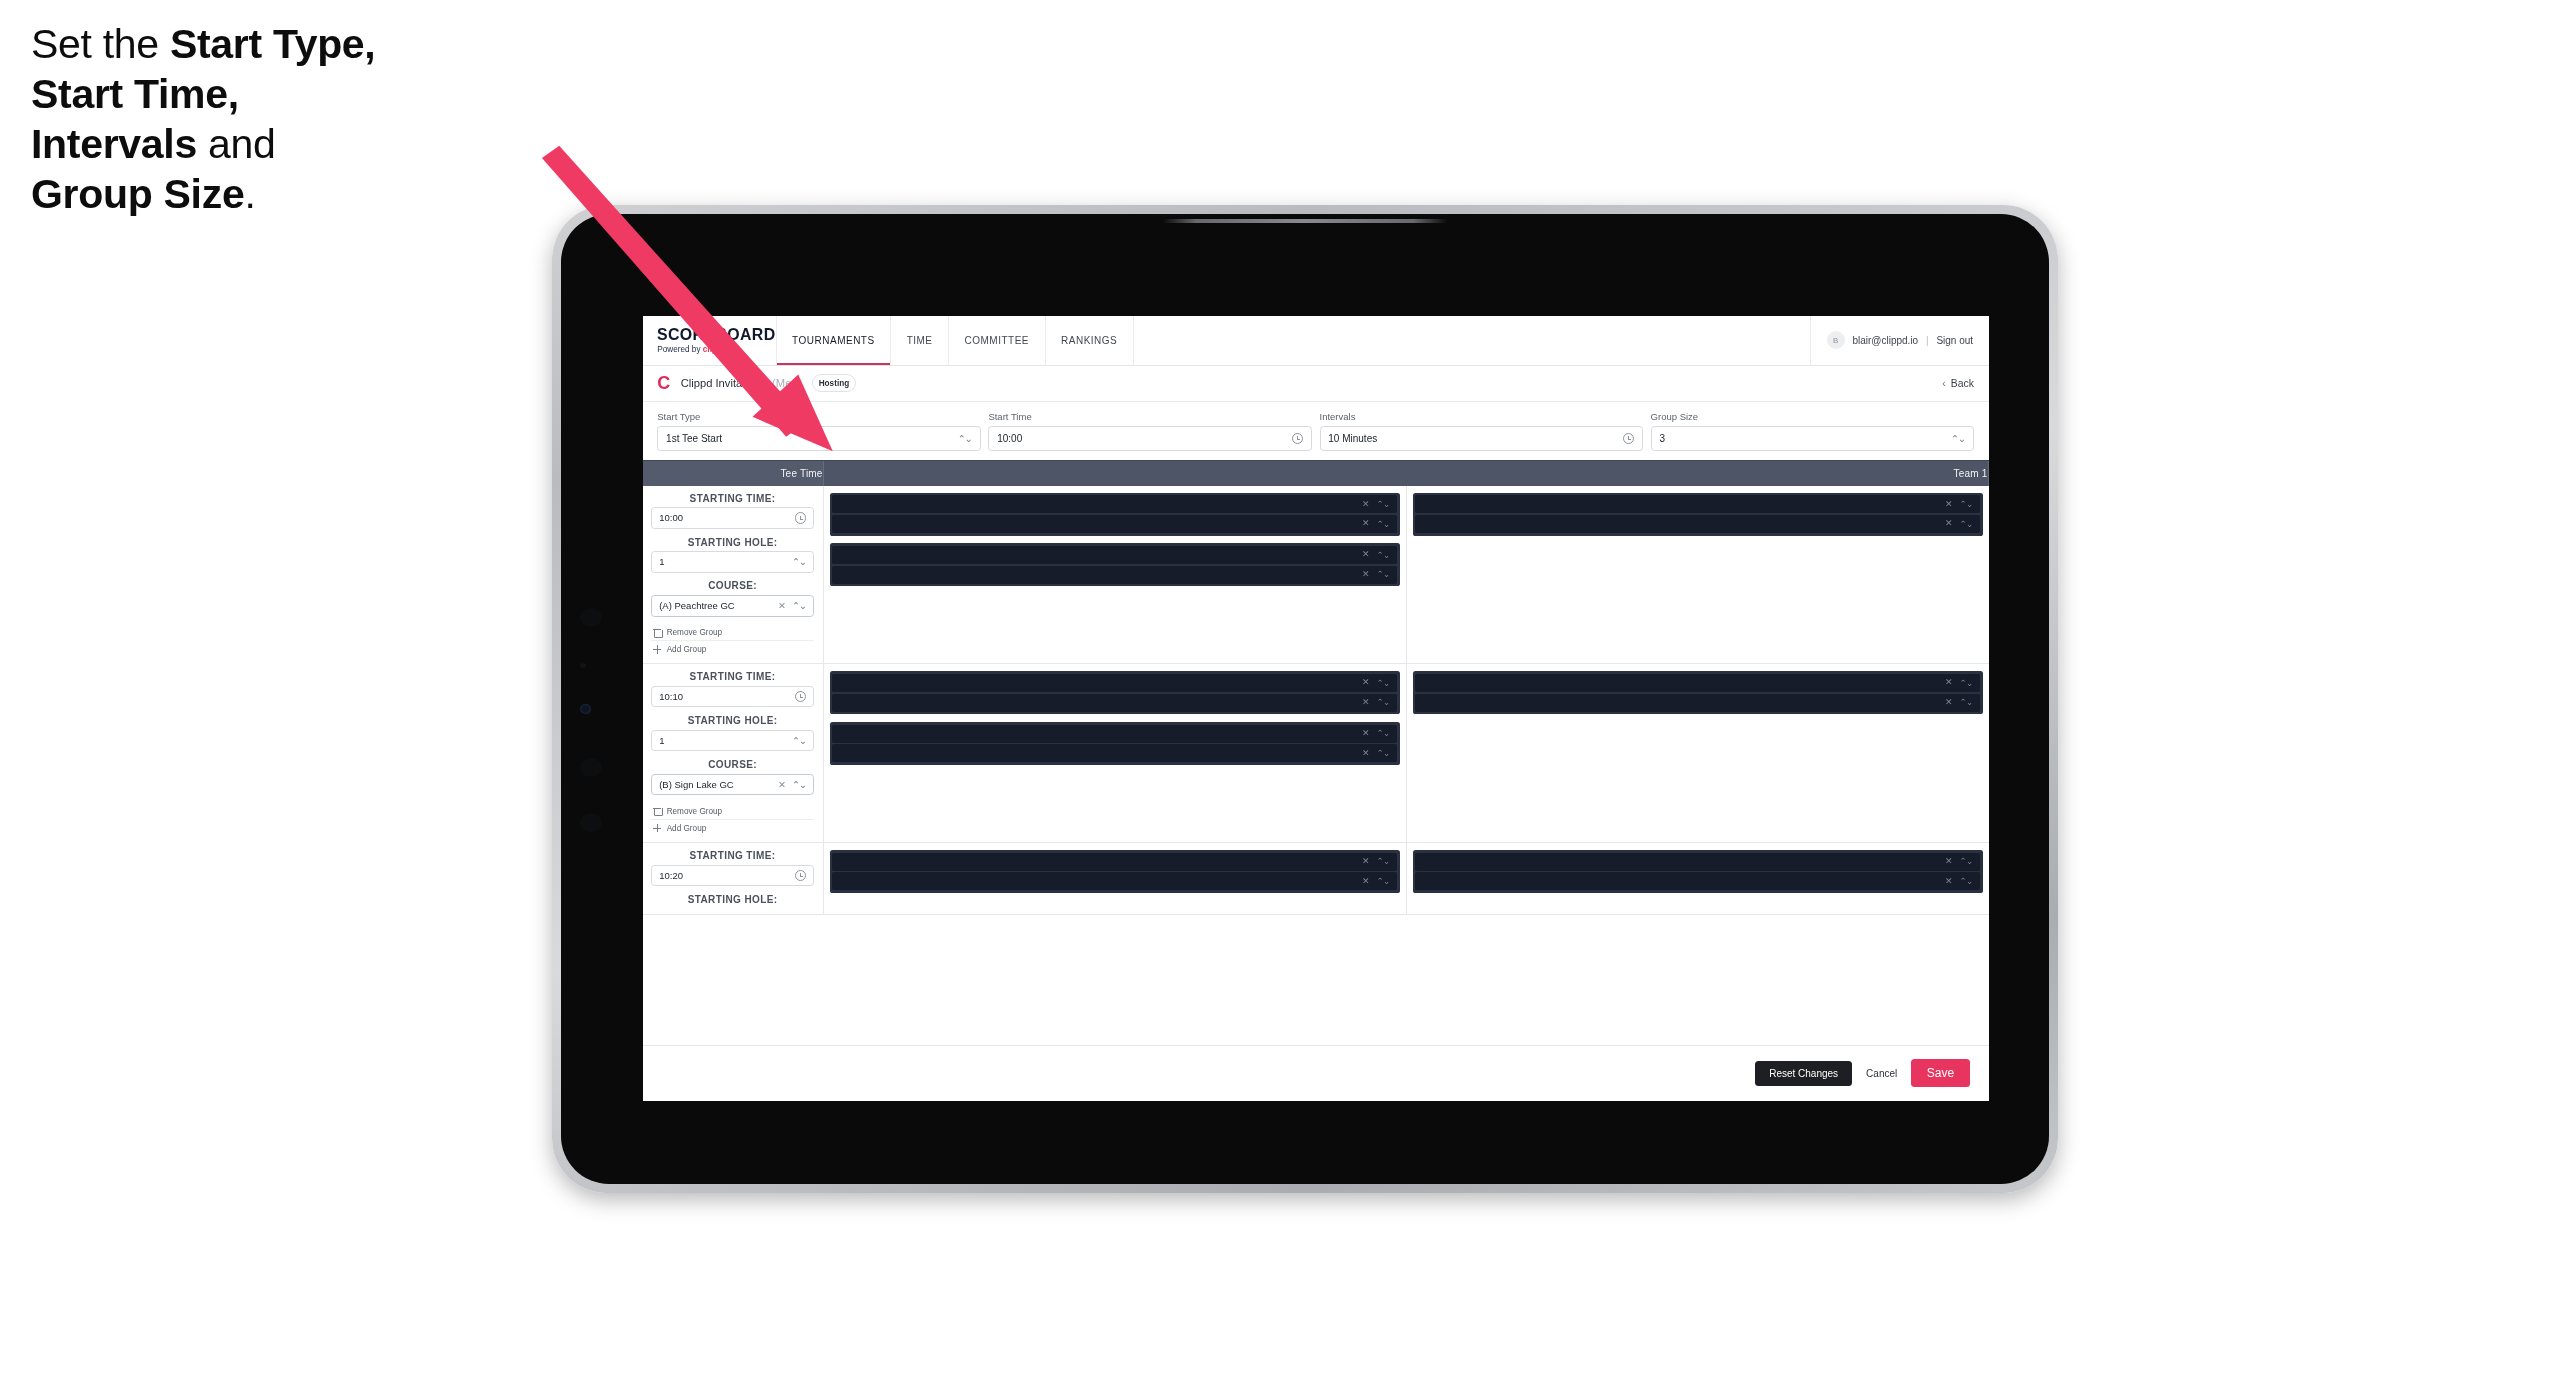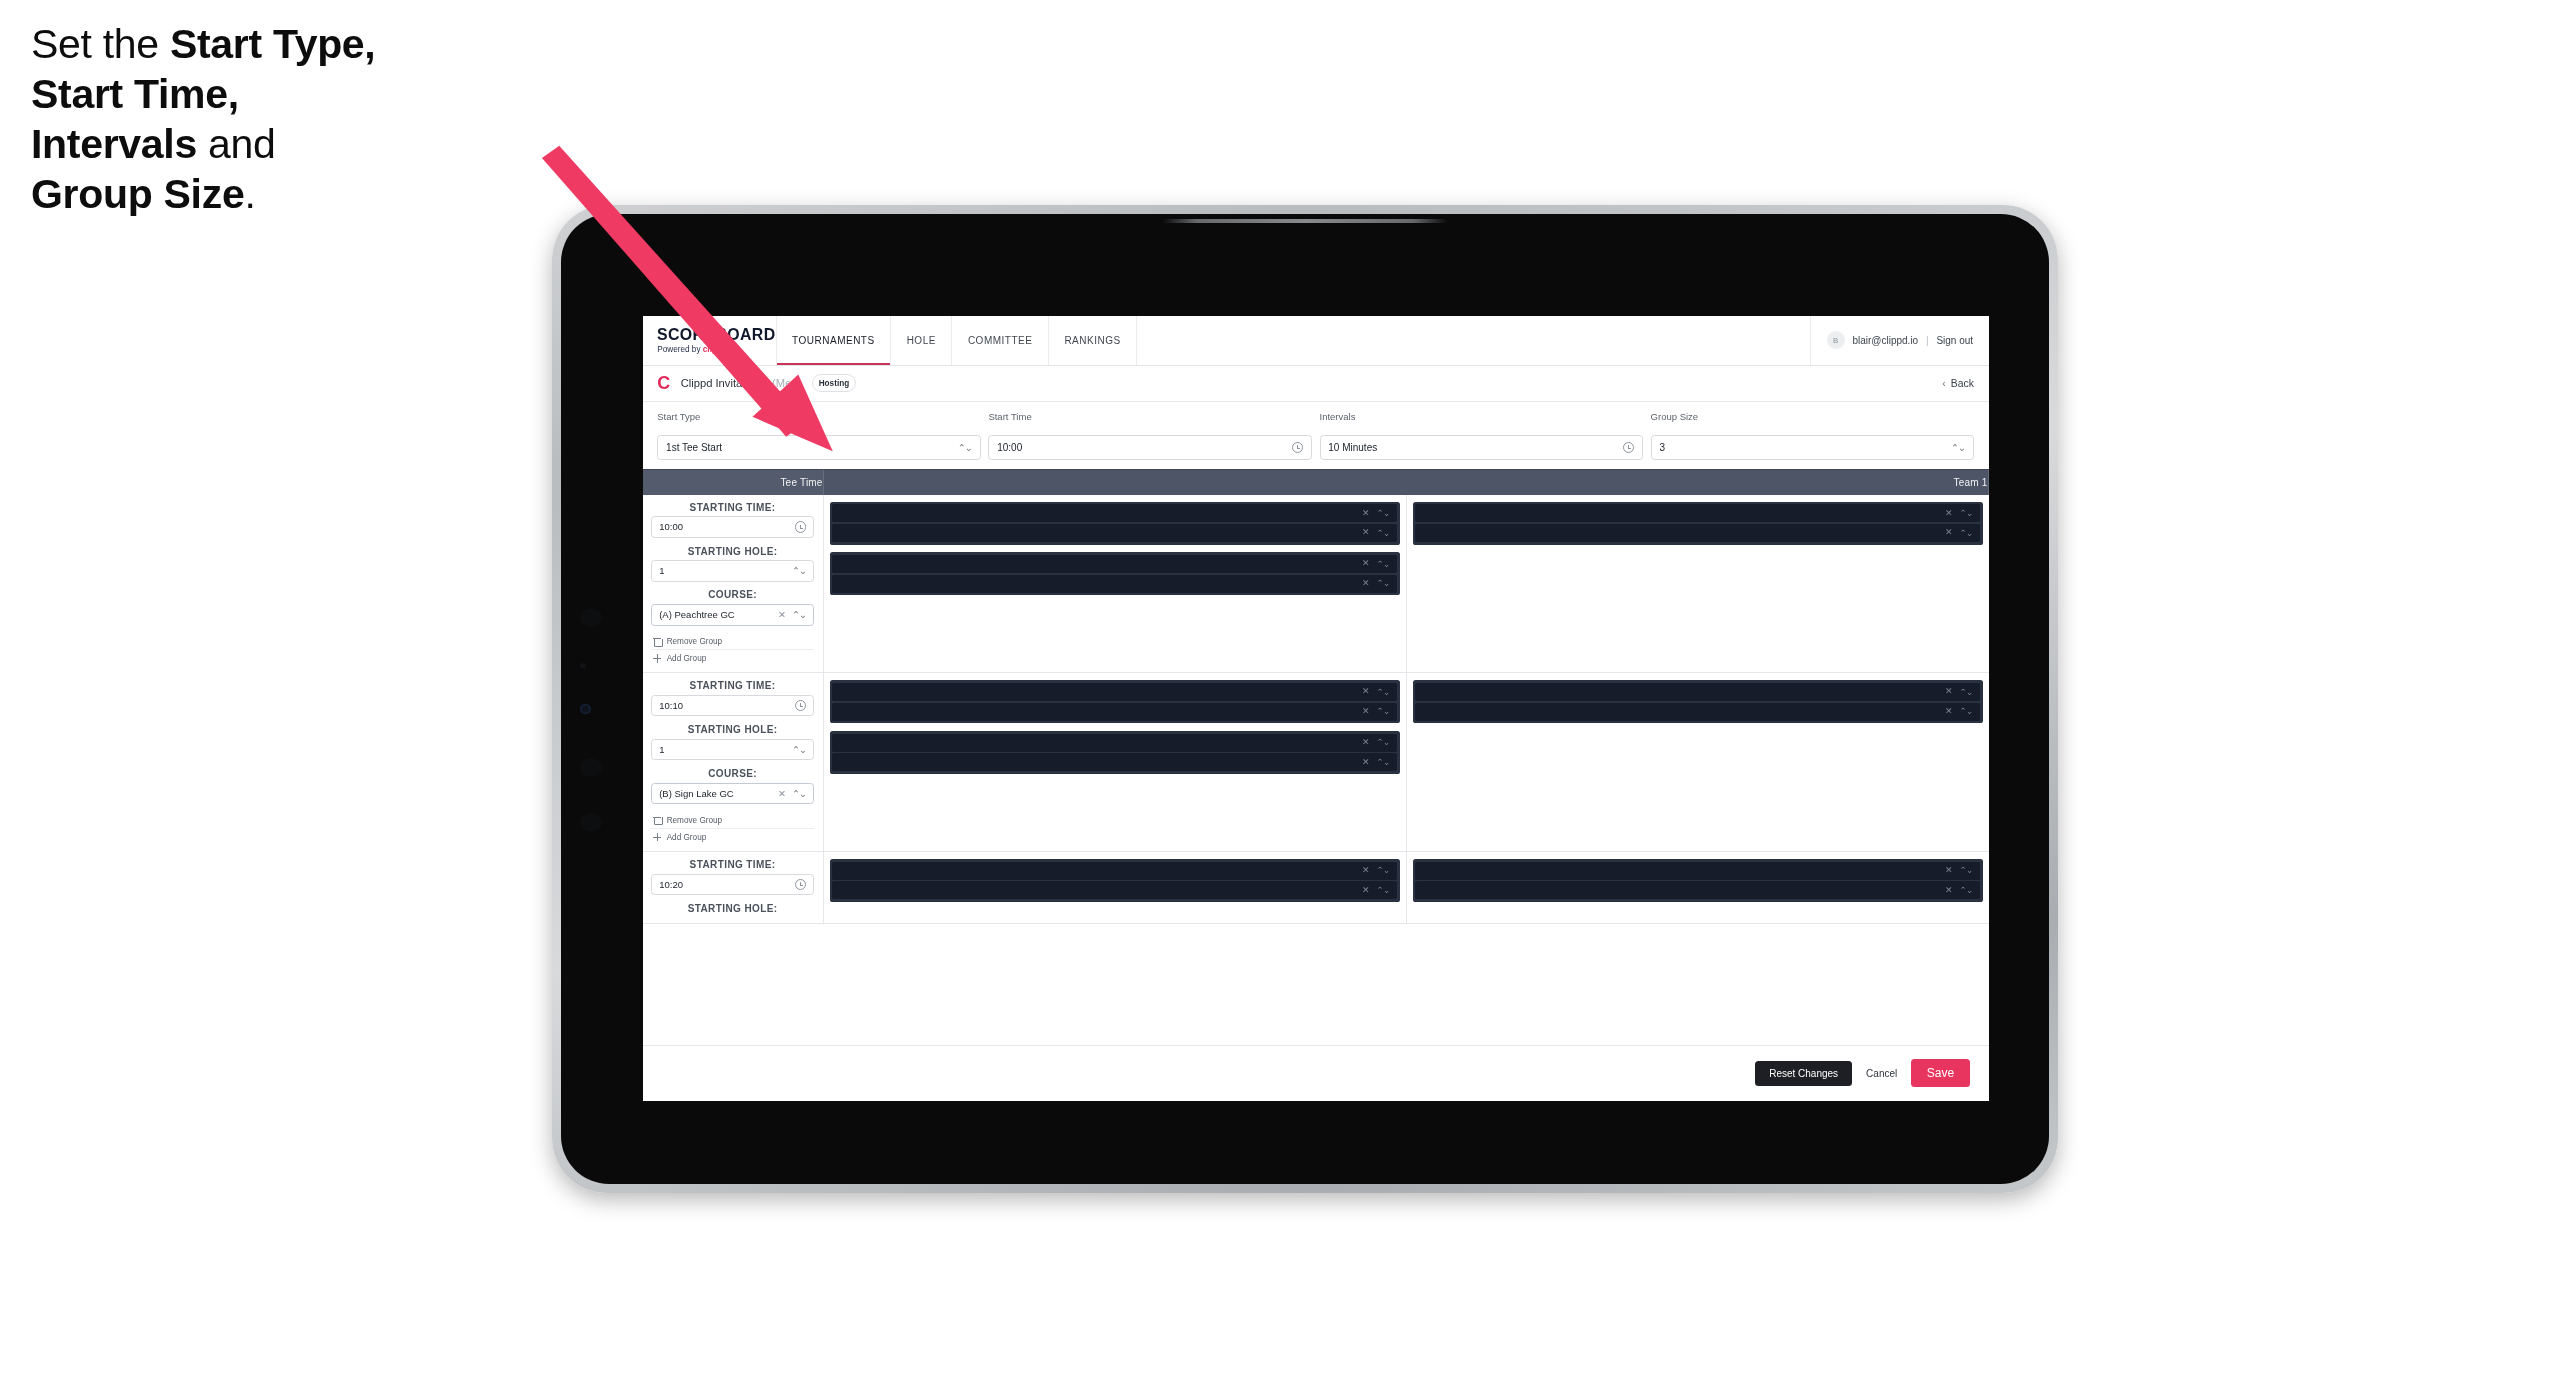--- a/index.html
+++ b/index.html
@@ -117,21 +117,21 @@
     display: flex; align-items: center; gap: 5.2px;
     font-size: 10.4px; color: #3a4049; cursor: pointer;
   }
   .chev-left { font-size: 10.4px; color: #6d737b; }
 
   
   .controls {
     display: flex; gap: 7.8px; padding: 9.5px 14.7px 8.6px 14.7px; background: #fff;
     flex: 0 0 auto;
   }
-  .ctl { flex: 1; display: flex; flex-direction: column; gap: 13px; }
+  .ctl { flex: 1; display: flex; flex-direction: column; gap: 4px; }
   .ctl-label { font-size: 9.5px; color: #5c636c; }
   .ctl-field {
     height: 25px; border: 0.9px solid #d7d9dd; border-radius: 3.5px;
     background: #fff; display: flex; align-items: center;
     padding: 0 7.8px; font-size: 10px; color: #20262e;
     justify-content: space-between; cursor: pointer;
   }
   .ic-stepper { color: #737a83; font-size: 9.5px; line-height: 1; letter-spacing: -0.9px; }
   .ic-clock {
     width: 11.2px; height: 11.2px; border: 1.1px solid #8e949c; border-radius: 50%;
@@ -271,21 +271,21 @@
         <div class="topbar">
           <div class="brand">
             <div class="brand-word">SCOREBOARD</div>
             <div class="brand-sub"><span>Powered by </span><em>clippd</em></div>
           </div>
           <div class="nav">
             <div class="nav-item active">
                 <span>TOURNAMENTS</span>
               </div>
             <div class="nav-item">
-                <span>HOLE</span>
+                <span>TIME</span>
               </div>
             <div class="nav-item">
                 <span>COMMITTEE</span>
               </div>
             <div class="nav-item">
                 <span>RANKINGS</span>
               </div>
           </div>
           <div class="topbar-spacer"></div>
           <div class="user-zone">

